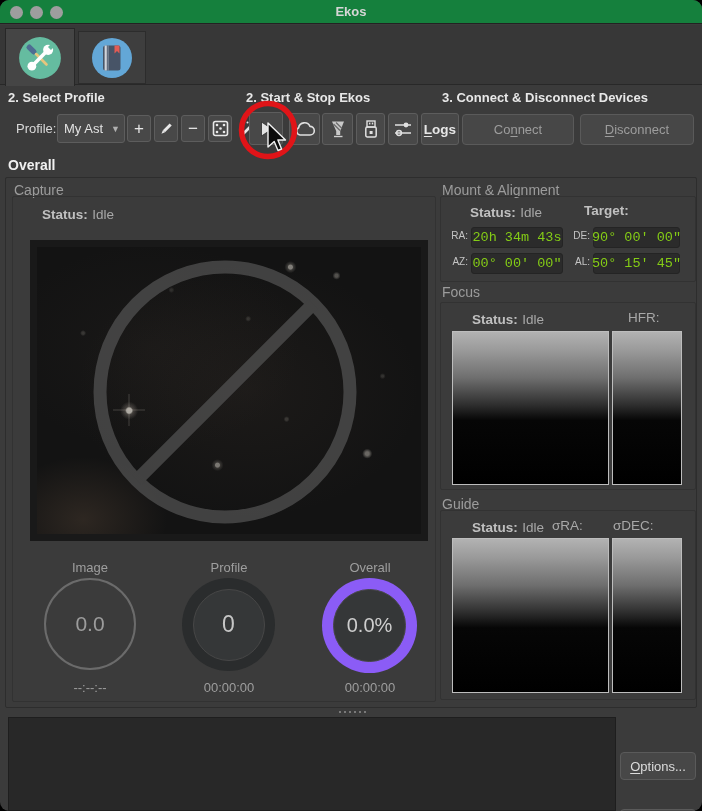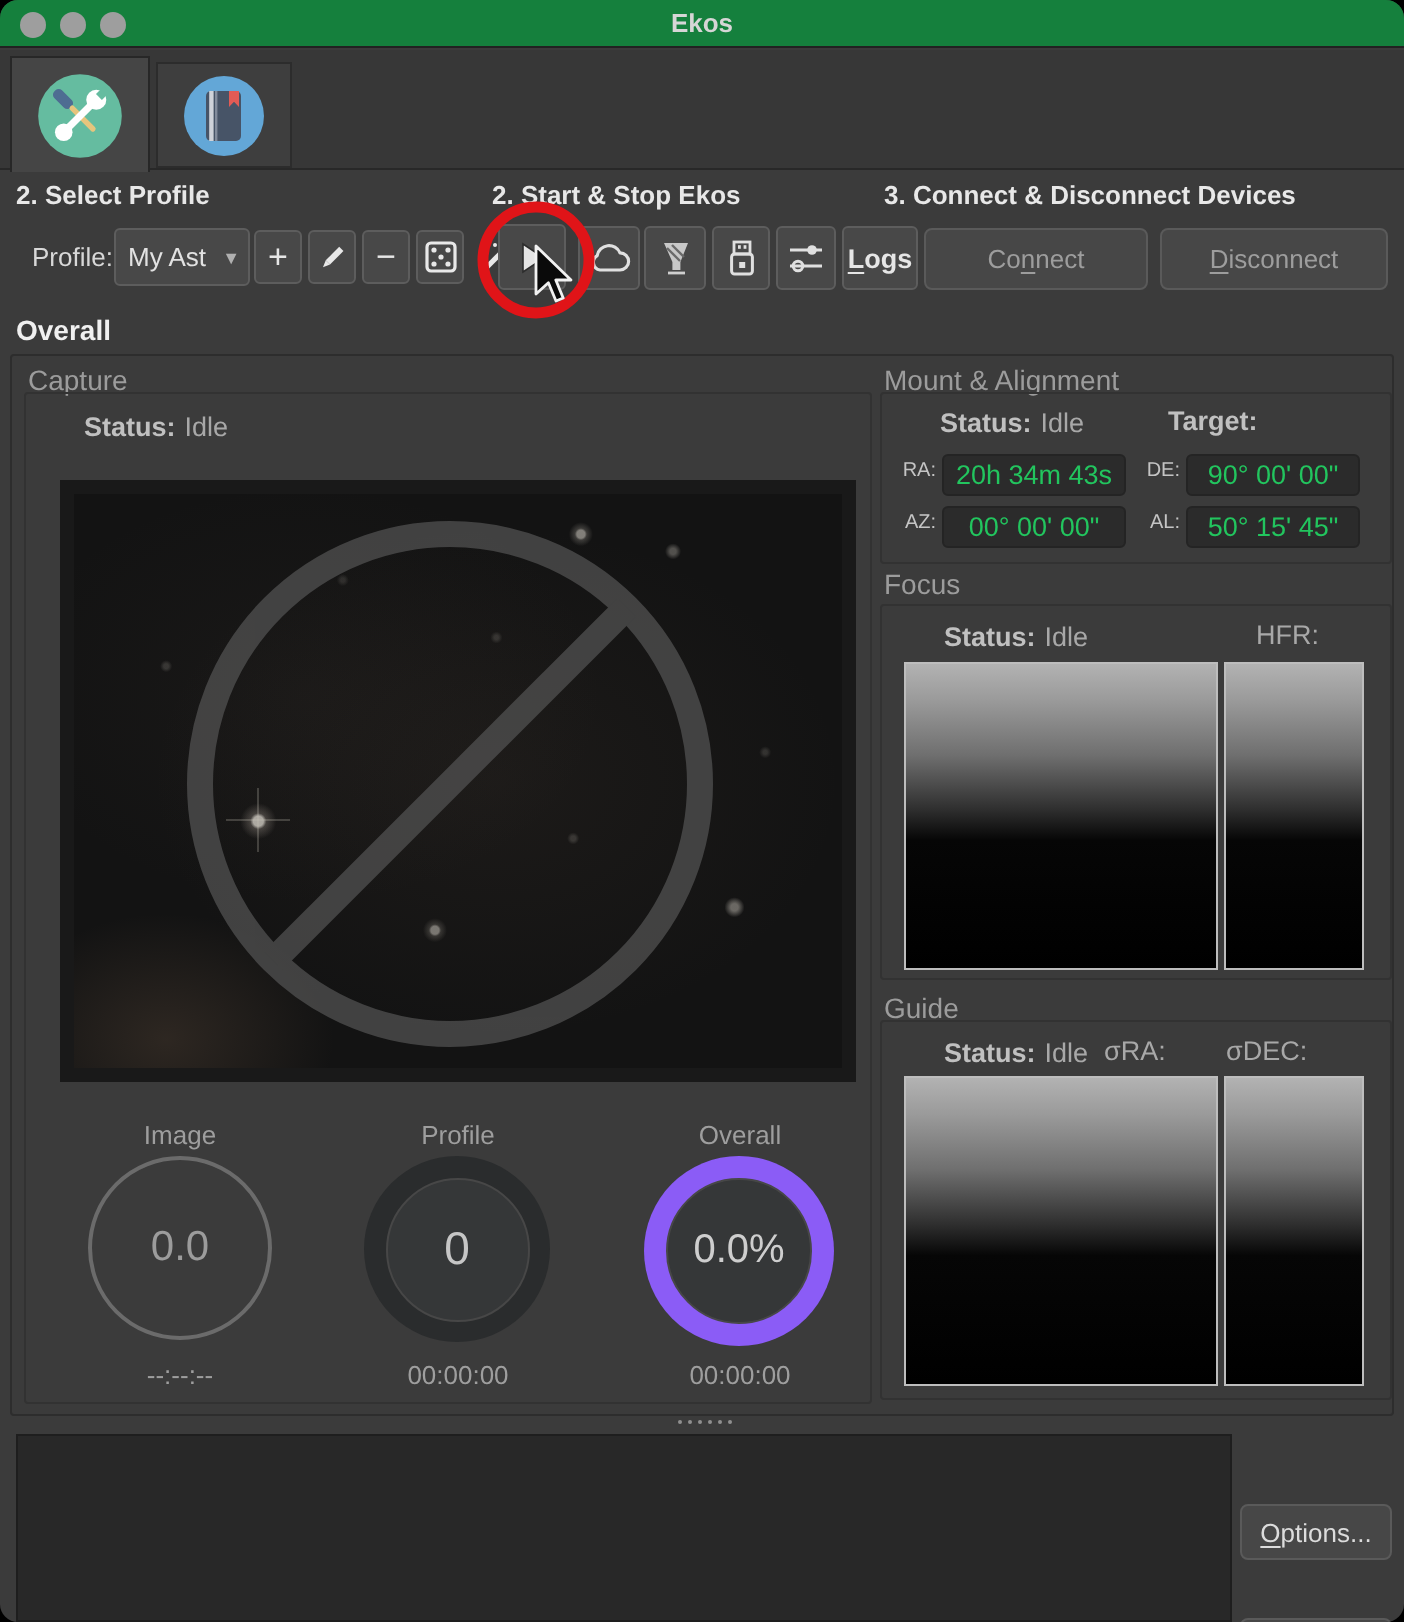--- a/index.html
+++ b/index.html
@@ -16,21 +16,21 @@
   .tab.unsel{background:#3e3e3e;border:1px solid #2c2c2c;}
   .secTitle{color:#e8e8e8;font-size:13px;font-weight:600;white-space:nowrap;}
   .lbl{color:#d8d8d8;font-size:13px;white-space:nowrap;}
   .btn{background:#484848;border:1px solid #5d5d5d;border-radius:3px;color:#e6e6e6;display:flex;align-items:center;justify-content:center;box-sizing:border-box;}
   .bigbtn{background:#474747;border:1px solid #5a5a5a;border-radius:4px;color:#9d9d9d;font-size:13px;display:flex;align-items:center;justify-content:center;}
   .combo{background:#484848;border:1px solid #5d5d5d;border-radius:3px;color:#e2e2e2;font-size:13px;display:flex;align-items:center;overflow:hidden;}
   .grpTitle{color:#9c9c9c;font-size:14px;white-space:nowrap;}
   .frame{border:1px solid #323232;border-radius:2px;}
   .statusB{font-weight:700;color:#c0c0c0;font-size:13.5px;white-space:nowrap;}
   .statusV{color:#a8a8a8;font-size:13.5px;white-space:nowrap;}
-  .field{background:#2b2b2b;border:1px solid #242424;border-radius:3px;color:#22c55e;font-size:13.5px;display:flex;align-items:center;justify-content:center;white-space:nowrap;}
+  .field{background:#2b2b2b;border:1px solid #242424;border-radius:3px;color:#84cc16;font-size:13.5px;display:flex;align-items:center;justify-content:center;white-space:nowrap;font-family:Liberation Mono, monospace;}
   .flabel{color:#c4c4c4;font-size:10px;text-align:right;white-space:nowrap;}
   .gradPanel{background:linear-gradient(180deg,#b2b2b2 0%,#9a9a9a 12%,#6f6f6f 30%,#2e2e2e 48%,#060606 58%,#000 100%);border:1px solid #bdbdbd;}
   .gaugeLbl{color:#9e9e9e;font-size:13px;text-align:center;}
   .gaugeTime{color:#9e9e9e;font-size:13px;text-align:center;}
   .u{text-decoration:underline;text-underline-offset:2px;}
   .logbox{background:#282828;border:1px solid #1e1e1e;}
   .dot{width:2px;height:2px;background:#8f8f8f;border-radius:50%;display:inline-block;margin:0 1.5px;vertical-align:middle;}
 </style>
 </head>
 <body>

